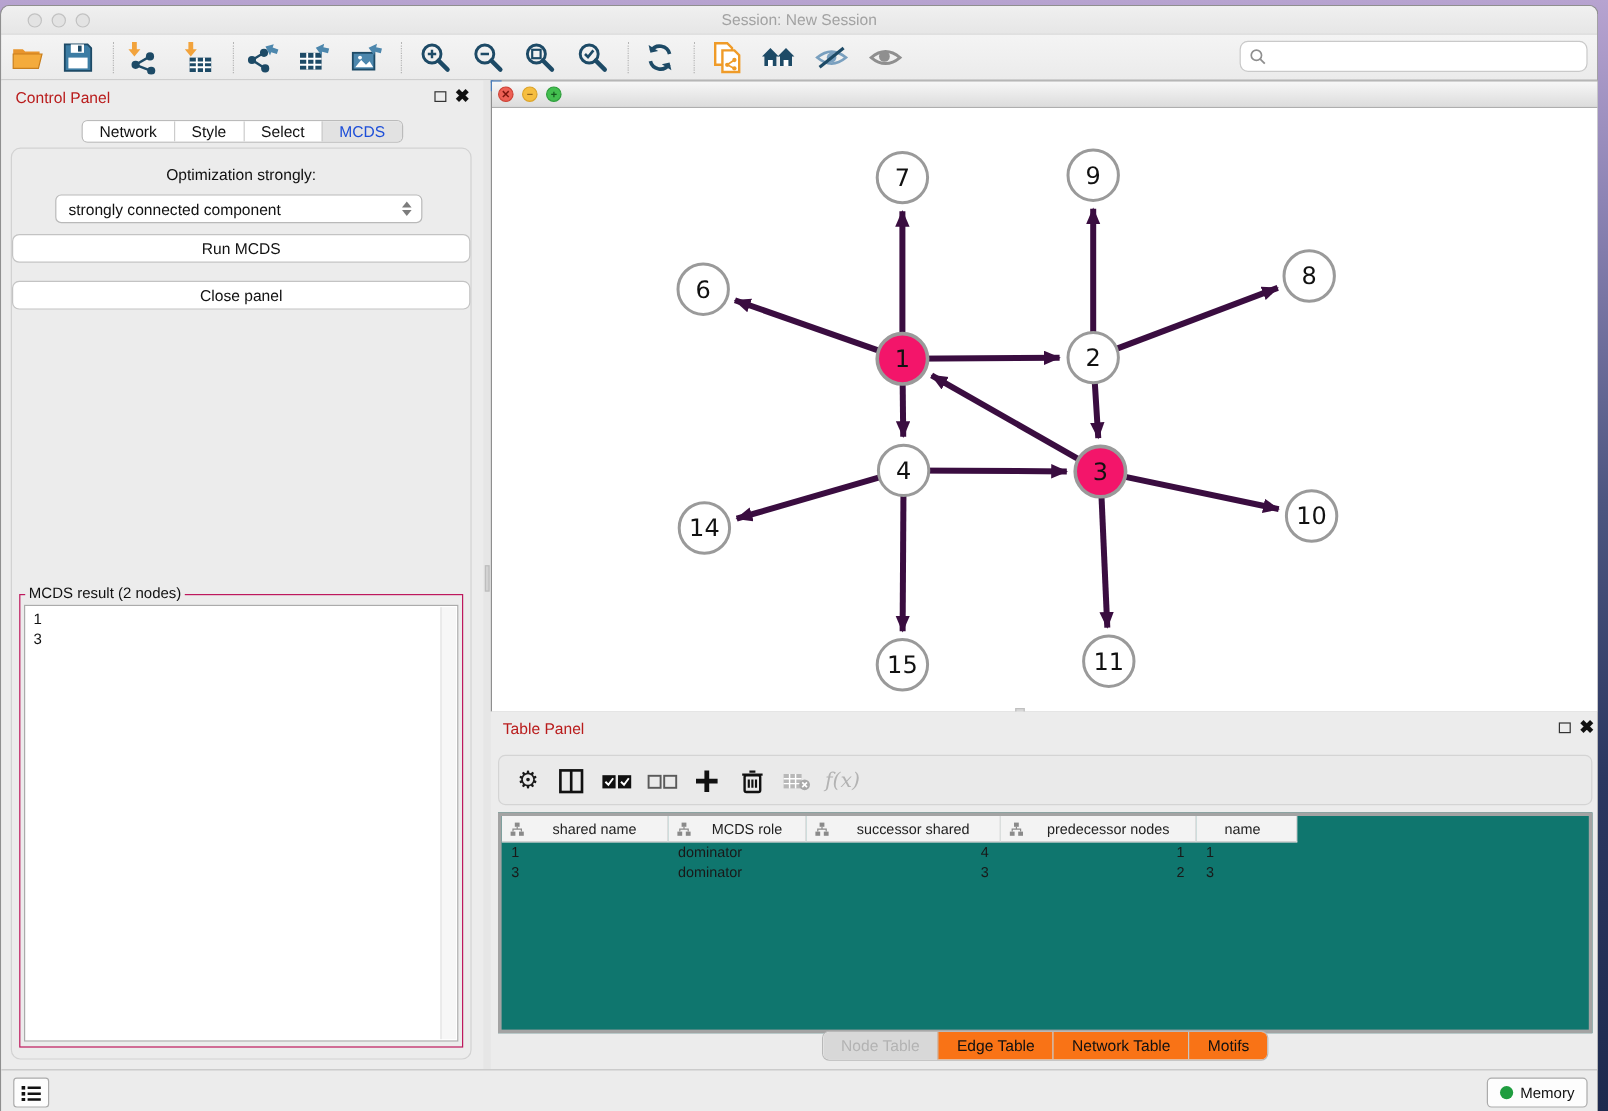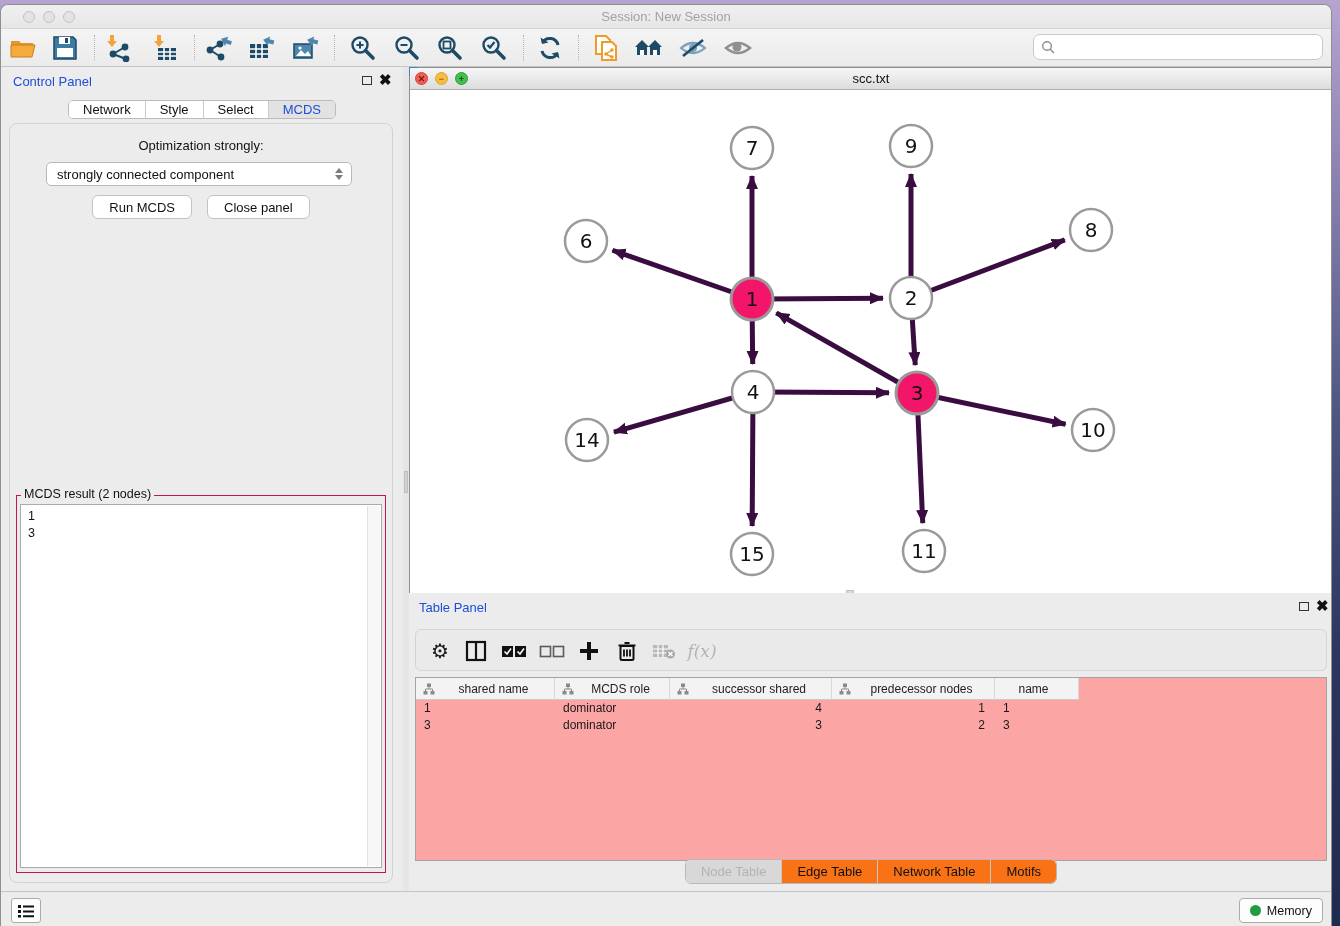--- a/index.html
+++ b/index.html
@@ -24,40 +24,40 @@
   .search-wrap { position:absolute; right:8px; top:5px; width:290px; height:26px;
     background:#fff; border:1px solid #c9c9c9; border-radius:7px; display:flex; align-items:center; }
   .search-wrap svg { margin-left:7px; }
   .search-wrap input { border:none; outline:none; background:transparent; flex:1;
     font-size:13px; padding:0 6px; font-family:"Liberation Sans",sans-serif; }
   
   .main { position:absolute; left:0; top:62px; width:1332px; height:824px; background:#e6e6e6; }
   
   .control-panel { position:absolute; left:0; top:0; width:402px; height:824px; background:#ececec; }
   .panel-header { position:absolute; left:0; top:0; width:100%; height:28px; }
-  .panel-title { position:absolute; left:12px; top:7px; font-size:13px; color:#1d4ed8; }
+  .panel-title { position:absolute; left:12px; top:7px; font-size:13px; color:#b91c1c; }
   .float-icon { position:absolute; top:9px; width:10px; height:9px; border:1.5px solid #333; cursor:pointer; }
   .close-icon { position:absolute; top:4px; font-size:15px; font-weight:bold; color:#111; cursor:pointer; }
   .cp-tabs { position:absolute; left:50%; transform:translateX(-50%); top:33px; height:19px;
     display:flex; border:1px solid #bbb; border-radius:5px; overflow:hidden; background:#fff; }
   .cp-tab { height:100%; display:flex; align-items:center; justify-content:center;
     font-size:13px; color:#111; background:#fff; border-left:1px solid #ccc; padding:0 14px; cursor:pointer; }
   .cp-tab:first-child { border-left:none; }
   .cp-tab.active { background:#e2e2e2; color:#1d4ed8; }
   .cp-body { position:absolute; left:8px; right:10px; top:56px; bottom:8px;
     background:#ececec; border:1px solid #d2d2d2; border-radius:8px; }
   .opt-label { position:absolute; left:0; right:0; top:14px; text-align:center; font-size:13px; color:#111; }
   .criterion-select { position:absolute; left:36px; right:40px; top:38px; height:24px; background:#fff;
     border:1px solid #b9b9b9; border-radius:5px; display:flex; align-items:center; cursor:pointer; }
   .criterion-select .val { flex:1; font-size:13px; color:#111; padding-left:10px; }
   .updown { width:20px; display:flex; flex-direction:column; align-items:center; gap:2px; padding-right:4px; }
   .updown i { width:0; height:0; border-left:4px solid transparent; border-right:4px solid transparent; }
   .updown i.up { border-bottom:5px solid #7c7c7c; }
   .updown i.down { border-top:5px solid #7c7c7c; }
-  .cp-buttons { position:absolute; left:0; right:0; top:71px; display:flex; justify-content:center; gap:15px; }
+  .cp-buttons { position:absolute; left:0; right:0; top:71px; display:flex; justify-content:center; gap:15px;flex-direction:column; }
   .mac-btn { height:24px; background:#fff; border:1px solid #c3c3c3; border-radius:6px;
     font-size:13px; color:#111; padding:0 16px; font-family:"Liberation Sans",sans-serif; cursor:pointer; }
   .result-group { position:absolute; left:6px; right:6px; top:371px; bottom:9px; border:1px solid #be185d; }
   .result-legend { position:absolute; top:-9px; left:4px; background:#ececec; padding:0 3px;
     font-size:12.5px; color:#111; }
   .result-area { position:absolute; left:3px; right:3px; top:8px; bottom:4px; background:#fff;
     border:1px solid #ababab; overflow:hidden; }
   .result-scroll { position:absolute; right:1px; top:1px; bottom:1px; width:13px;
     background:#f7f7f7; border-left:1px solid #e2e2e2; }
   .result-lines { padding:3px 7px; font-size:12.5px; color:#111; line-height:17px; white-space:pre; }
@@ -78,22 +78,22 @@
   .net-canvas { position:absolute; left:0; top:22px; width:922px; height:503px; background:#fff; }
   .handle-h { position:absolute; left:436px; bottom:-4px; width:8px; height:6px; background:#d8d8d8; border:1px solid #c0c0c0; }
   
   .table-panel { position:absolute; left:0; top:526px; width:924px; height:298px; background:#ececec; }
   .tp-toolbar { position:absolute; left:6px; right:6px; top:36px; height:42px;
     background:#eaeaea; border:1px solid #d4d4d4; border-radius:6px; }
   .tp-icon { position:absolute; top:6px; width:32px; height:30px; display:flex;
     align-items:center; justify-content:center; cursor:pointer; }
   .gear-glyph { font-size:20px; color:#1a1a1a; line-height:1; }
   .fx-glyph { font-family:"DejaVu Serif", serif; font-style:italic; font-size:17px; color:#b3b3b3; }
-  .tp-table { position:absolute; left:6px; right:6px; top:84px; height:184px; background:#fca5a5;
-    border:1px solid #a3a3a3; overflow:hidden; }
+  .tp-table { position:absolute; left:6px; right:6px; top:84px; height:184px; background:#0f766e;
+    border:3px solid #a3a3a3; overflow:hidden; }
   .tp-head { display:flex; height:22px; }
   .tp-head-cell { height:22px; background:#f3f3f3; border-right:1px solid #d8d8d8;
     border-bottom:1px solid #c9c9c9; display:flex; align-items:center; font-size:12px; color:#222; cursor:pointer; }
   .tp-head-cell .hier { margin:0 4px 0 7px; flex:0 0 auto; }
   .tp-head-cell .lbl { flex:1; text-align:center; padding-right:6px; }
   .tp-row { display:flex; height:17px; cursor:default; }
   .tp-cell { font-size:12px; color:#191919; line-height:17px; overflow:hidden; }
   .tp-cell.l { text-align:left; padding-left:8px; }
   .tp-cell.r { text-align:right; padding-right:10px; }
   .tp-tabs { position:absolute; left:0; right:0; bottom:7px; display:flex; justify-content:center; }
@@ -304,21 +304,20 @@
       </div>
 
       <div class="right-area">
 
         <div class="net-window">
           <span class="focus-tick"></span>
           <div class="net-titlebar">
             <span class="net-light" style="left:5px;background:#ee6055;border:1px solid #ce4438;color:#7c150d">✕</span>
             <span class="net-light" style="left:25px;background:#f6be40;border:1px solid #dca42a;color:#93631a">−</span>
             <span class="net-light" style="left:45px;background:#43bf4f;border:1px solid #2f9e3c;color:#14591d">+</span>
-            <div class="net-title">scc.txt</div>
           </div>
           <svg class="net-canvas" id="graph-svg" viewBox="0 0 922 503">
               <defs>
                 <marker id="arrow" markerUnits="userSpaceOnUse" markerWidth="16" markerHeight="14" refX="13" refY="6" orient="auto">
                   <path d="M0,0 L14,6 L0,12 z" fill="#3a0d40"></path>
                 </marker>
               </defs>
               <line x1="342" y1="209" x2="342" y2="86" stroke="#3a0d40" stroke-width="5" marker-end="url(#arrow)"></line>
               <line x1="342" y1="209" x2="202.43299517937103" y2="160.23562482170794" stroke="#3a0d40" stroke-width="5" marker-end="url(#arrow)"></line>
               <line x1="342" y1="209" x2="473.0005537591346" y2="208.17609714616896" stroke="#3a0d40" stroke-width="5" marker-end="url(#arrow)"></line>

